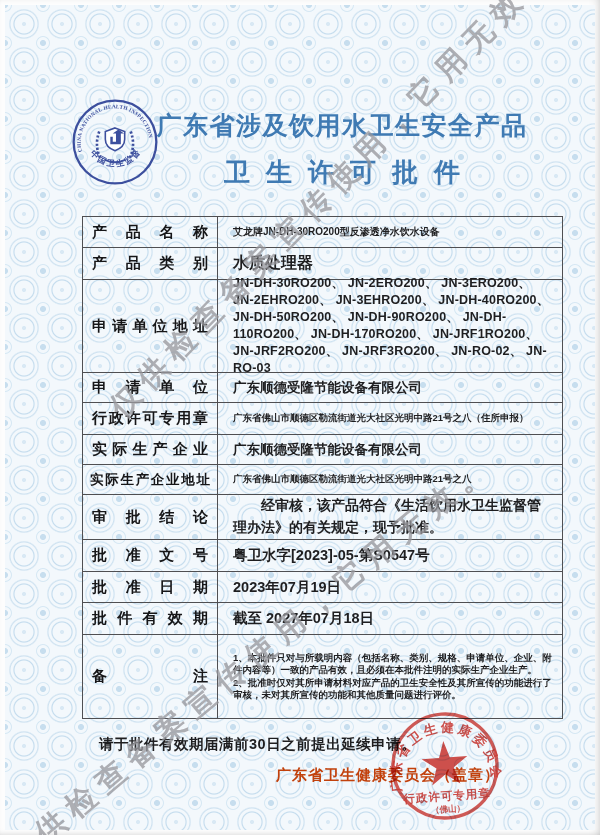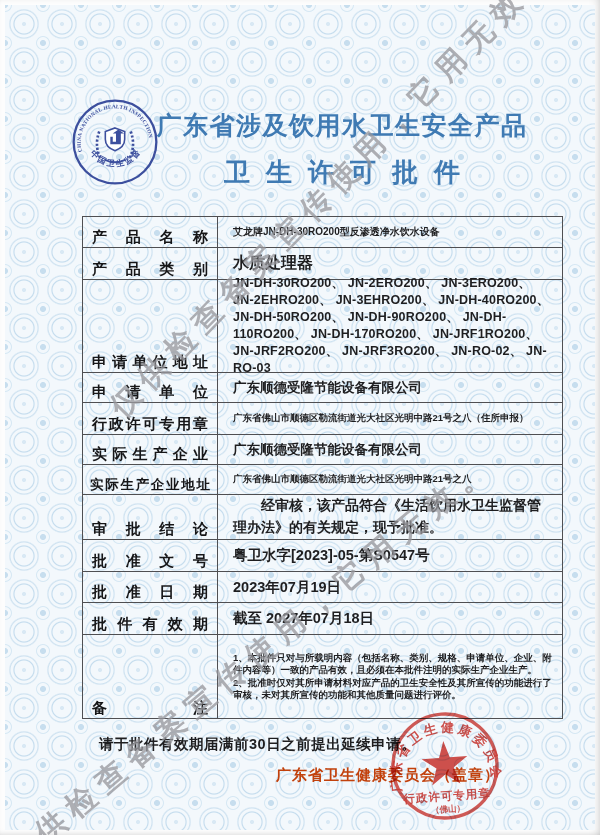--- a/index.html
+++ b/index.html
@@ -36,21 +36,21 @@
   .title{position:absolute;left:140px;top:109px;width:404px;text-align:center;
          color:#3f7ab3;font-weight:bold;z-index:2;}
   .title .t1{font-size:25px;letter-spacing:1.5px;}
   .title .t2{font-size:26px;letter-spacing:16px;text-indent:16px;margin-top:13px;}
   
   .cert-table{position:absolute;left:82px;top:216px;width:481px;z-index:2;
               border:1px solid #4f4f52;box-sizing:border-box;color:#1e1e20;}
   .row{display:flex;border-bottom:1px solid #4f4f52;box-sizing:border-box;}
   .row:last-child{border-bottom:none;}
   .cell{box-sizing:border-box;}
-  .label{width:135px;border-right:1px solid #4f4f52;display:flex;align-items:flex-end;
+  .label{width:135px;border-right:1px solid #4f4f52;display:flex;align-items:center;
          padding:0 9px;font-weight:bold;font-size:15px;color:#161618;}
   .label span{display:inline-block;width:100%;text-align:justify;text-align-last:justify;}
   .label.sm{font-size:13.5px;padding:0 7px;}
   .value{flex:1;display:flex;align-items:center;padding:1px 8px;font-weight:bold;margin-left:7px;}
   .v-name{font-size:10px;}
   .v-cat{font-size:16px;}
   .v-models{font-size:12.5px;line-height:1.35;letter-spacing:.2px;}
   .v-org{font-size:13.5px;}
   .v-addr{font-size:9.5px;}
   .v-concl{font-size:14px;line-height:1.55;}

